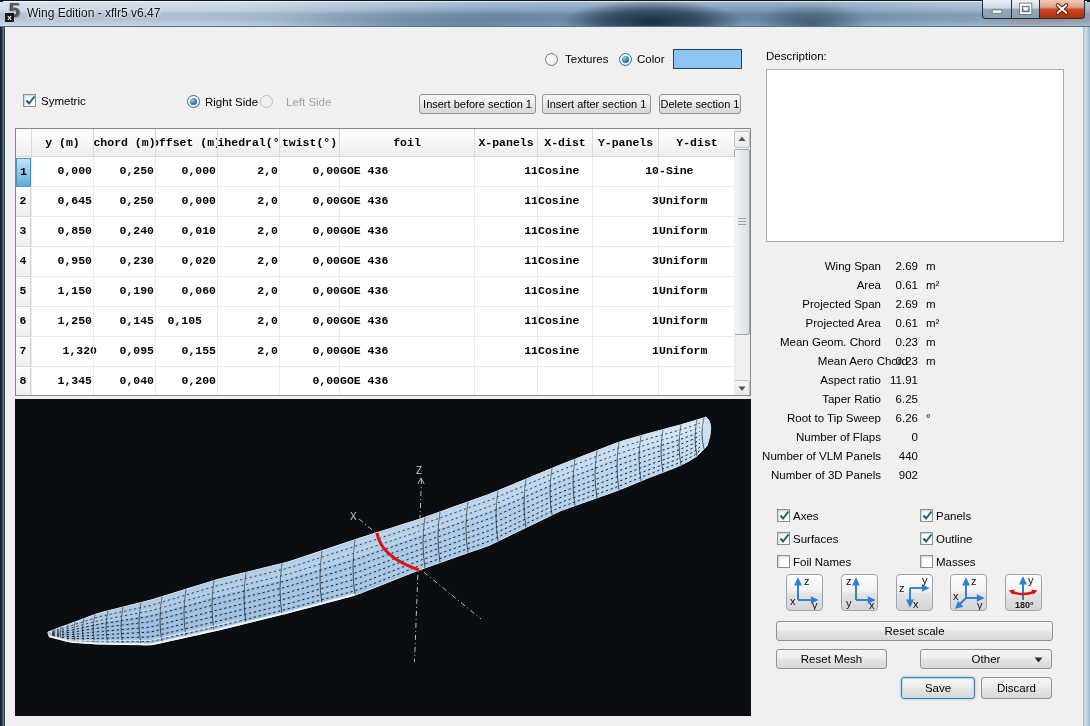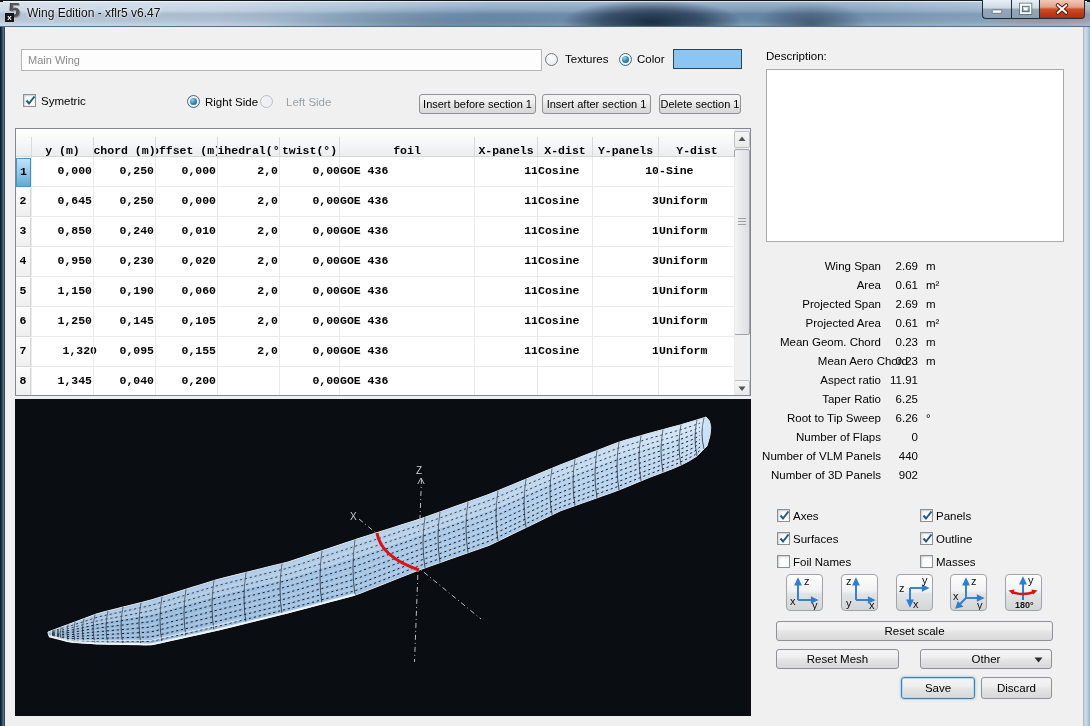--- a/index.html
+++ b/index.html
@@ -61,21 +61,21 @@
 
 #namebox{position:absolute;left:21px;top:49px;width:521px;height:22px;background:#fdfdfd;
  border:1px solid #b4b6b8;font-size:11px;color:#8a8a8a;line-height:20px;padding-left:6px;}
 #swatch{position:absolute;left:673px;top:49px;width:69px;height:20px;background:#8cc5f2;border:1px solid #25455f;}
 
 
 #tbl{position:absolute;left:15px;top:128px;width:736px;height:268px;background:#fff;
  border:1px solid #828790;font-family:"Liberation Mono",monospace;font-weight:bold;font-size:11.5px;color:#000;overflow:hidden;}
 #thead{position:absolute;left:0;top:0;width:718px;height:28px;
  background:linear-gradient(180deg,#ffffff 0%,#f6f7f8 50%,#eceded 100%);border-bottom:1px solid #d5d6d8;}
-.hc{position:absolute;top:8px;height:28px;line-height:28px;text-align:right;overflow:hidden;border-right:1px solid #d8d9db;}
+.hc{position:absolute;top:0;height:28px;line-height:28px;text-align:right;overflow:hidden;border-right:1px solid #d8d9db;}
 .hc span{position:absolute;left:50%;top:0;transform:translateX(-50%);white-space:pre;}
 .rowhead{position:absolute;left:0;width:15px;height:29px;background:linear-gradient(180deg,#fbfbfb,#efefef);
  border-right:1px solid #d5d6d8;border-bottom:1px solid #d5d6d8;text-align:center;line-height:26px;}
 .rowhead.sel{background:linear-gradient(180deg,#c2e3f7 0%,#96ccec 45%,#61a9d2 100%);border:1px solid #4e94c0;border-right:1px solid #4589b5;}
 .row{position:absolute;left:0;width:734px;height:30px;}
 .cell{position:absolute;top:0;height:29px;line-height:26px;border-bottom:1px solid #ebebeb;overflow:hidden;white-space:pre;}
 .cell.r{text-align:right;}
 .cell.l{text-align:left;}
 .vline{position:absolute;top:28px;width:1px;height:240px;background:#ebebeb;}
 
@@ -130,21 +130,20 @@
           <g stroke-linecap="round">
             <path d="M18.5 5.5 L27.5 13.5 M27.5 5.5 L18.5 13.5" stroke="#5a1505" stroke-width="4.2"></path>
             <path d="M18.5 5.5 L27.5 13.5 M27.5 5.5 L18.5 13.5" stroke="#fff" stroke-width="2.2"></path>
           </g>
         </svg>
       </div>
   </div>
   <div id="frameL"></div>
   <div id="frameR"></div>
 
-  <input id="namebox" value="Main Wing" readonly="" style="">
   <div class="radio" style="left:545px;top:53px;"></div>
   <div class="lbl" style="left:565px;top:53px;">Textures</div>
   <div class="radio sel" style="left:619px;top:53px;"></div>
   <div class="lbl" style="left:637px;top:53px;">Color</div>
   <div id="swatch"></div>
 
   <div class="cb" style="left:23px;top:94px;">
       <svg width="13" height="13" viewBox="0 0 13 13">
         <path d="M2.5 6.5 L5 9.5 L10.5 2.5" fill="none" stroke="#21597f" stroke-width="2"></path>
       </svg>
@@ -255,21 +254,21 @@
           <div class="cell l" style="left:324px;width:135px;padding-left:0px;">GOE 436</div>
           <div class="cell r" style="left:459px;width:63px;padding-right:0px;">11</div>
           <div class="cell l" style="left:522px;width:55px;padding-left:0px;">Cosine</div>
           <div class="cell r" style="left:577px;width:66px;padding-right:0px;">1</div>
           <div class="cell l" style="left:643px;width:76px;padding-left:0px;">Uniform</div>
         </div>
         <div class="row" style="top:179px;">
           <div class="rowhead" style="top:0;">6</div>
           <div class="cell r" style="left:16px;width:62px;padding-right:2px;">1,250</div>
           <div class="cell r" style="left:78px;width:62px;padding-right:2px;">0,145</div>
-          <div class="cell r" style="left:140px;width:62px;padding-right:2px;">0,105</div>
+          <div class="cell r" style="left:140px;width:62px;padding-right:16px;">0,105</div>
           <div class="cell r" style="left:202px;width:62px;padding-right:2px;">2,0</div>
           <div class="cell r" style="left:264px;width:60px;padding-right:0px;">0,00</div>
           <div class="cell l" style="left:324px;width:135px;padding-left:0px;">GOE 436</div>
           <div class="cell r" style="left:459px;width:63px;padding-right:0px;">11</div>
           <div class="cell l" style="left:522px;width:55px;padding-left:0px;">Cosine</div>
           <div class="cell r" style="left:577px;width:66px;padding-right:0px;">1</div>
           <div class="cell l" style="left:643px;width:76px;padding-left:0px;">Uniform</div>
         </div>
         <div class="row" style="top:209px;">
           <div class="rowhead" style="top:0;">7</div>
@@ -531,19 +530,19 @@
       </g>
       <g fill="#d41414">
           <path d="M2.5 15.5 L8.6 14.4 L6.8 19.6 Z"></path>
           <path d="M31.5 15.5 L25.4 14.4 L27.2 19.6 Z"></path>
         </g>
       <text x="22" y="9" font-size="11" fill="#111" font-family="Liberation Sans">y</text>
       <text x="9" y="33" font-size="9" font-weight="bold" fill="#111" font-family="Liberation Sans">180°</text>
     </svg></div>
 
   <div class="btn" style="left:776px;top:621px;width:277px;height:20px;line-height:18px;">Reset scale</div>
-  <div class="btn" style="left:776px;top:649px;width:123px;height:20px;line-height:18px;">Reset Mesh</div>
+  <div class="btn" style="left:776px;top:649px;width:111px;height:20px;line-height:18px;">Reset Mesh</div>
   <div class="btn" style="left:920px;top:649px;width:132px;height:20px;line-height:18px;">Other<svg style="position:absolute;right:8px;top:7px;" width="9" height="6">
         <path d="M0.5 0.5 L8.5 0.5 L4.5 5.5 Z" fill="#2c2c2c"></path>
       </svg></div>
   <div class="btn" id="saveb" style="left:901px;top:677px;width:74px;height:22px;line-height:20px;">Save</div>
   <div class="btn" style="left:981px;top:677px;width:71px;height:22px;line-height:20px;">Discard</div>
 </div>
 
 </body></html>

